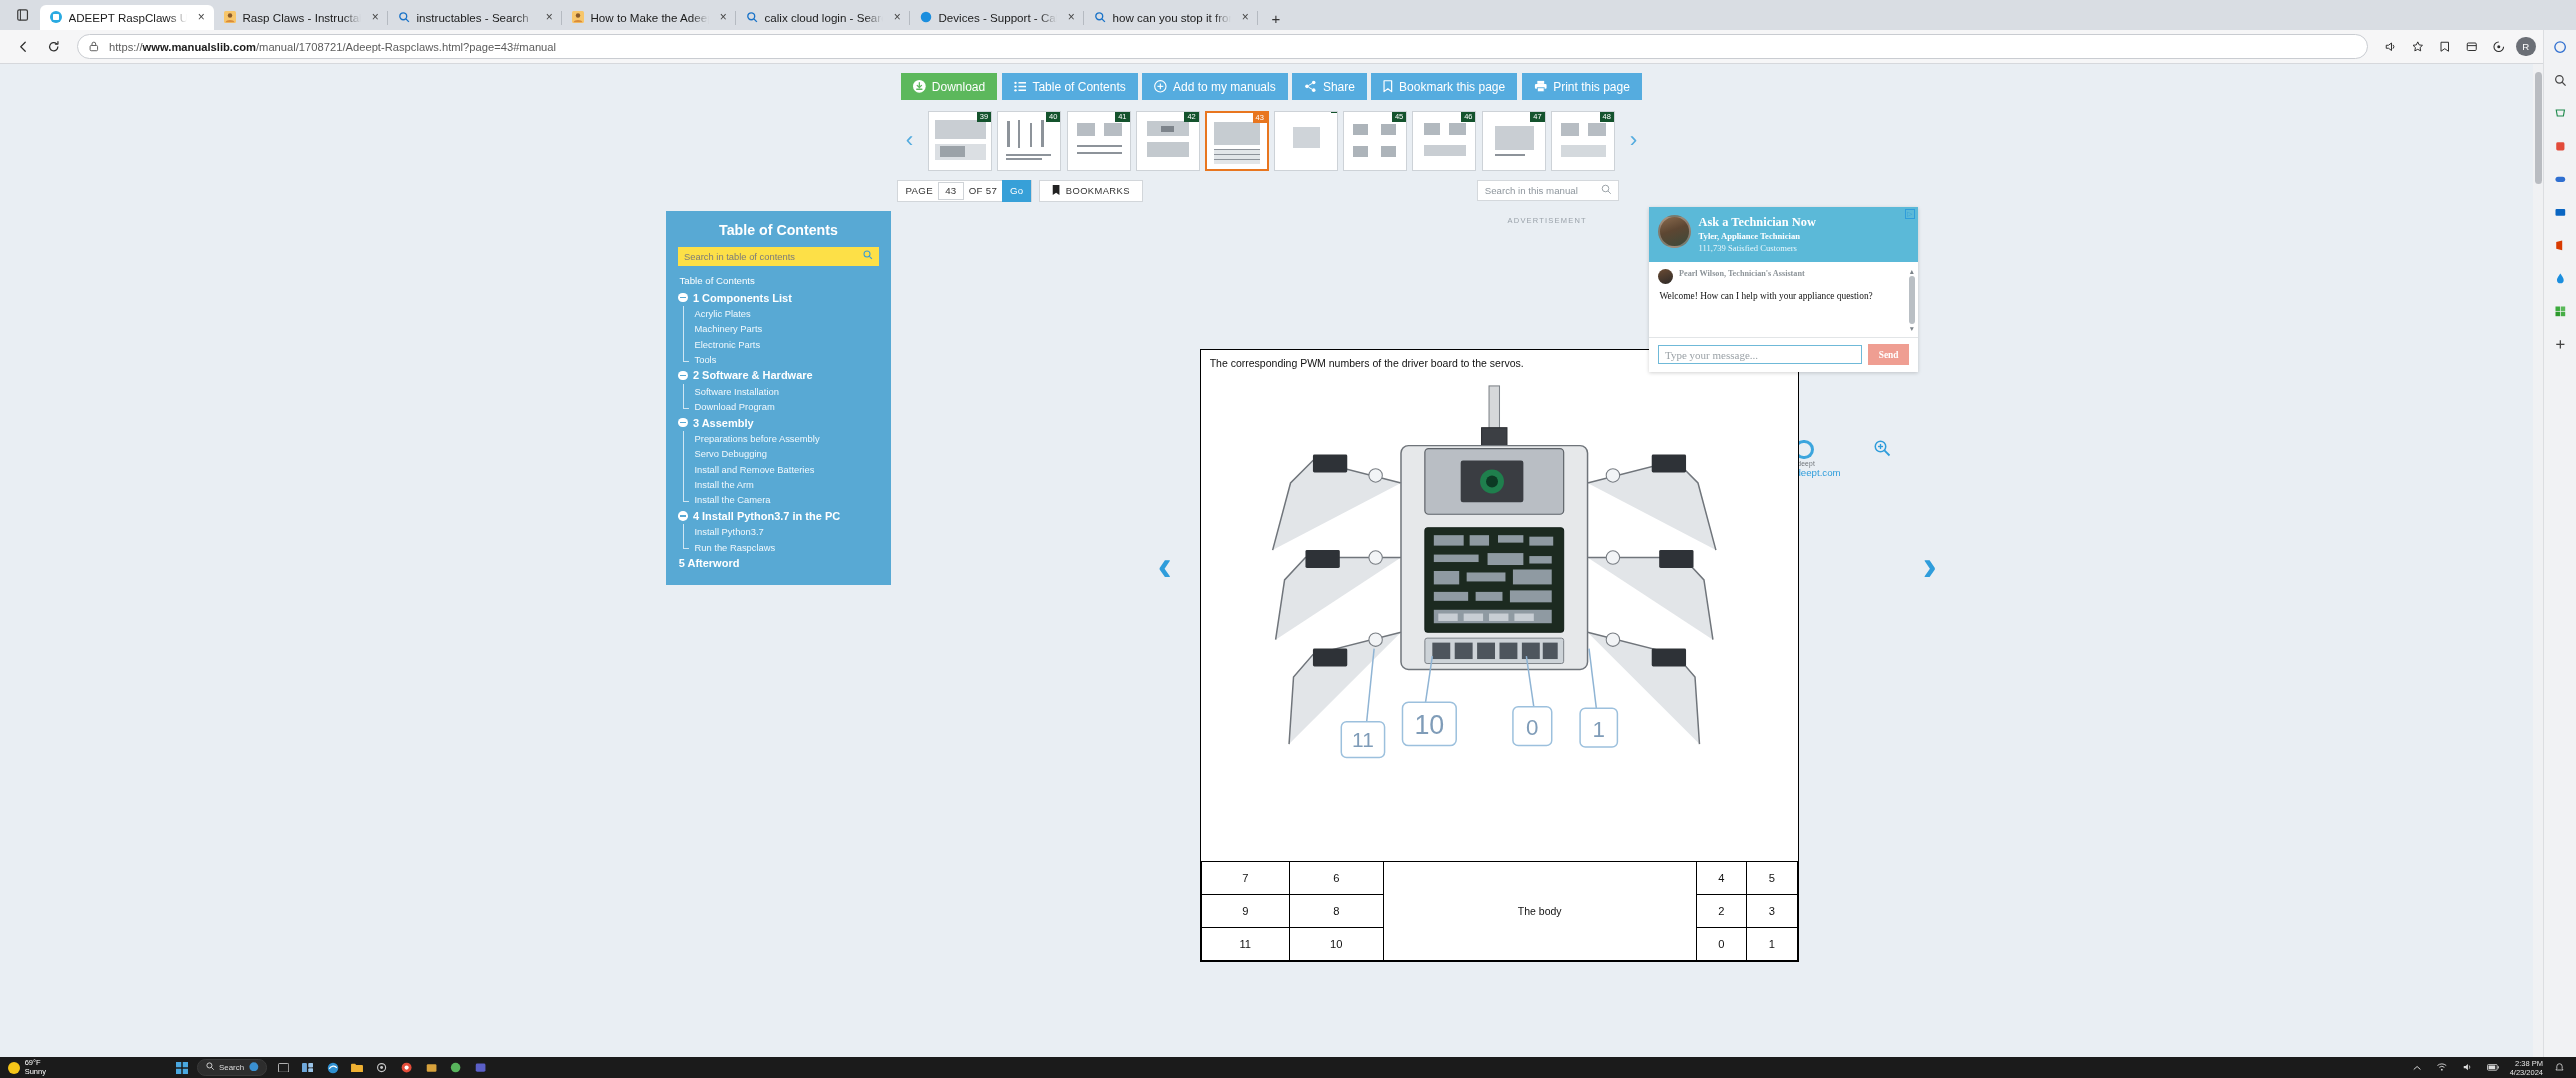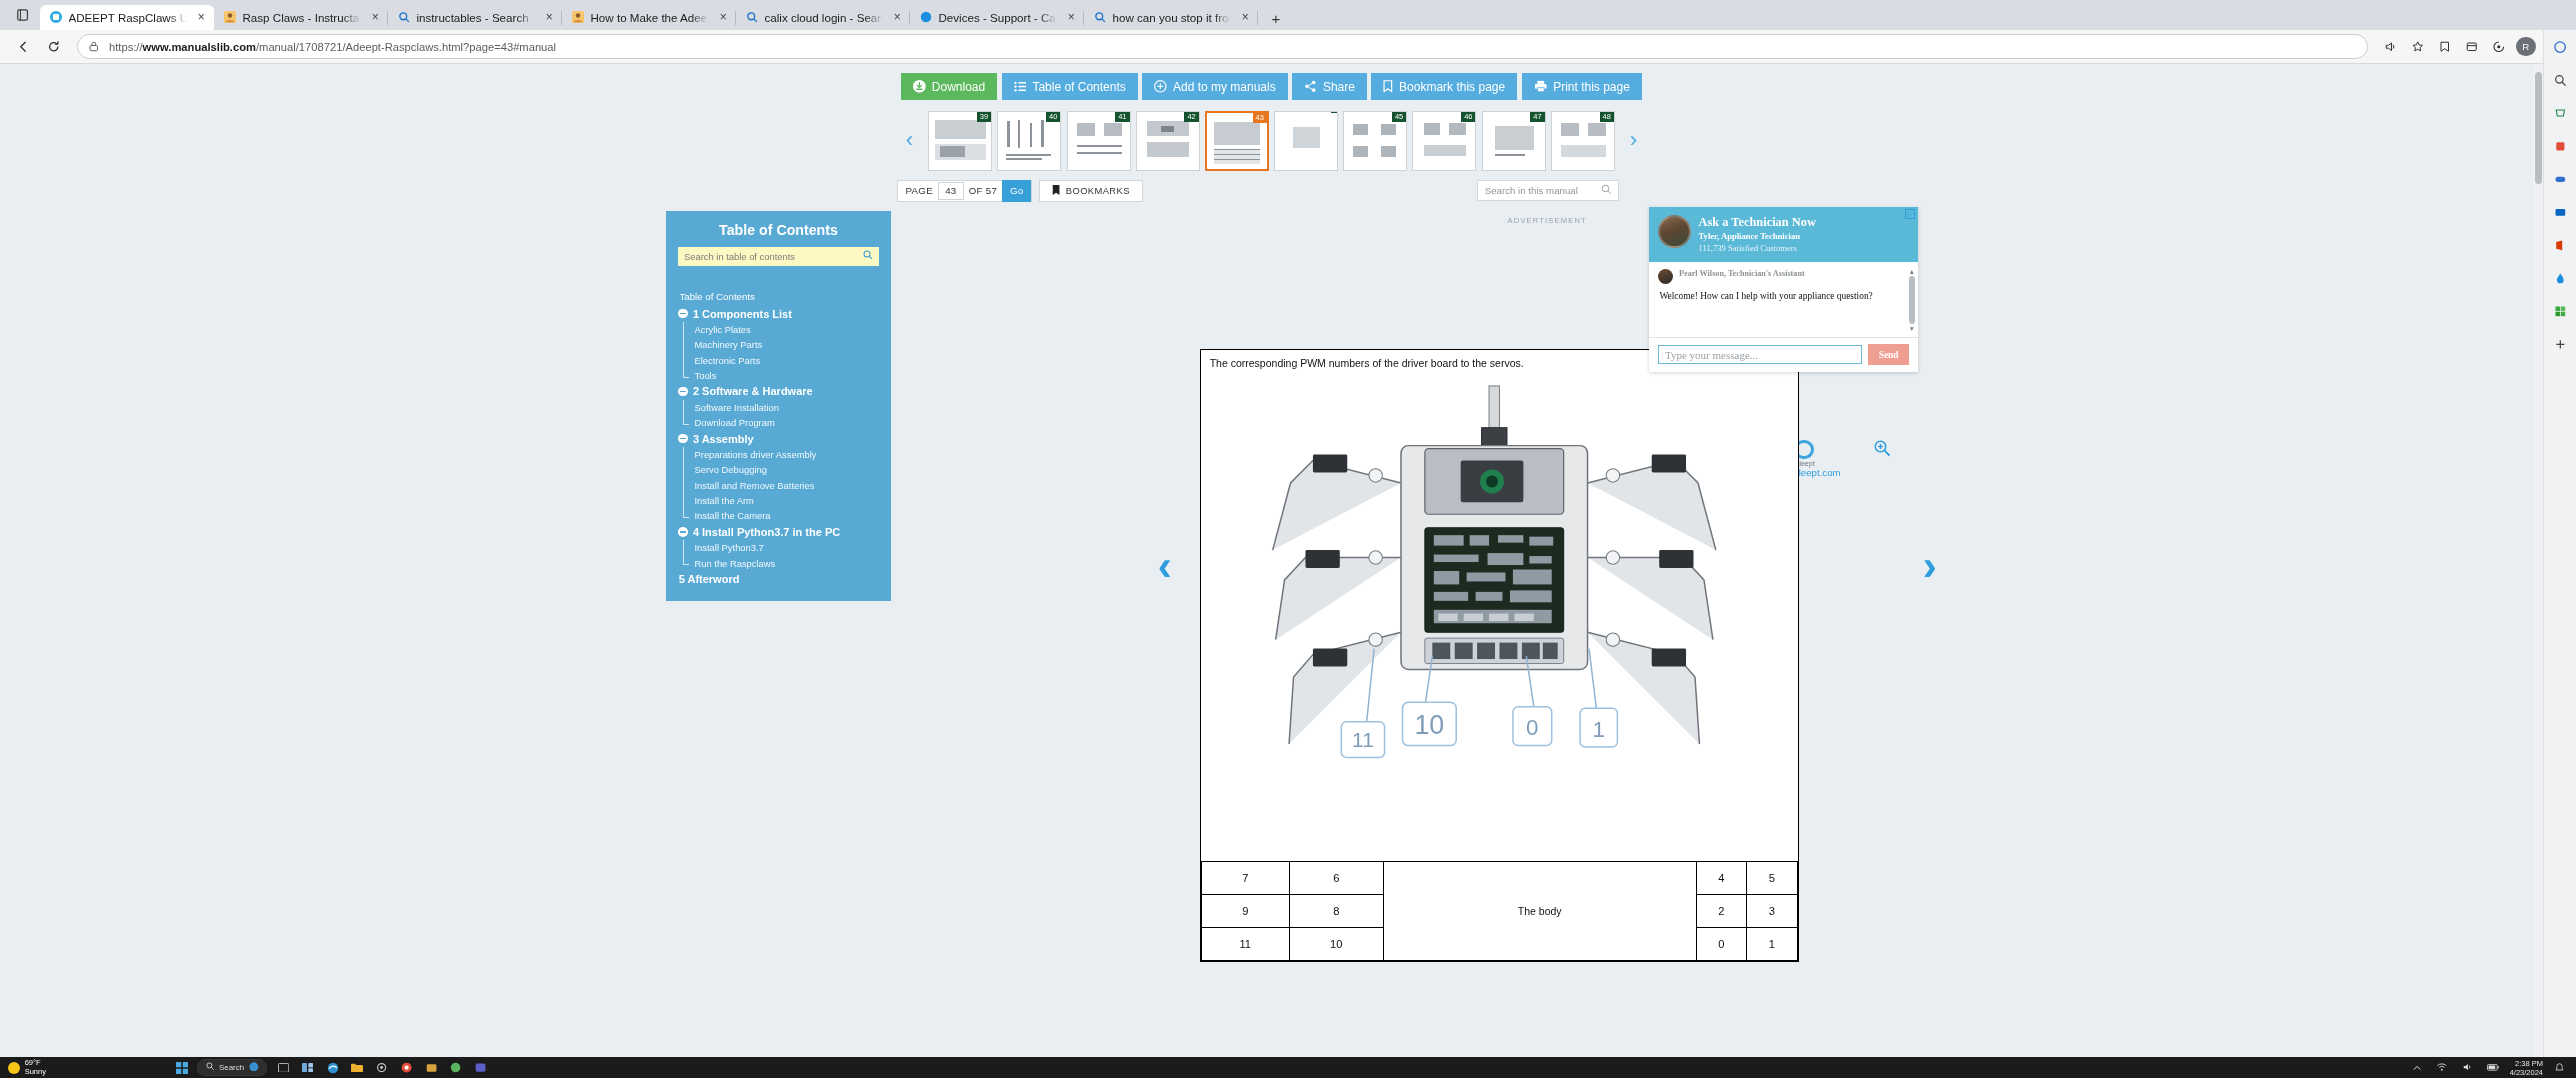--- a/index.html
+++ b/index.html
@@ -170,22 +170,22 @@
   
   .content-row { display: flex; padding-top: 7.5px; }
   .toc-col { width: 225px; margin-left: 666px; }
   .toc {
     background: #58a9d4; padding: 10.5px 12px 13.5px; color: #fff; width: 225px;
   }
   .toc-title {
     text-align: center; font-size: 14.2px; font-weight: bold; padding-bottom: 9px;
   }
   .toc-search {
-    background: #fef9c3; height: 19.5px; display: flex; align-items: center;
-    justify-content: space-between; padding: 0 6px; margin-bottom: 24px;
+    background: #fde047; height: 19.5px; display: flex; align-items: center;
+    justify-content: space-between; padding: 0 6px; margin-bottom: 8px;
   }
   .toc-search span { font-size: 9.4px; color: #7b7b7b; }
   .toc-root { font-size: 9.7px; color: #fff; padding: 0.7px 0 3.7px 1.5px; }
   .toc-chapter {
     display: flex; align-items: center; gap: 5.2px;
     font-size: 11px; font-weight: bold; color: #fff; padding: 2.2px 0;
   }
   .toc-bullet {
     width: 9.7px; height: 9.7px; border-radius: 50%; background: #fff;
     position: relative; flex: 0 0 9.7px;
@@ -783,21 +783,21 @@
             <div class="toc-sub">Download Program</div>
           </div>
         </div>
 
         <div>
           <div class="toc-chapter">
             <span class="toc-bullet"></span>
             <span>3 Assembly</span>
           </div>
           <div class="toc-sub-wrap">
-            <div class="toc-sub">Preparations driver Assembly</div>
+            <div class="toc-sub">Preparations before Assembly</div>
             <div class="toc-sub">Servo Debugging</div>
             <div class="toc-sub">Install and Remove Batteries</div>
             <div class="toc-sub">Install the Arm</div>
             <div class="toc-sub">Install the Camera</div>
           </div>
         </div>
 
         <div>
           <div class="toc-chapter">
             <span class="toc-bullet"></span>

